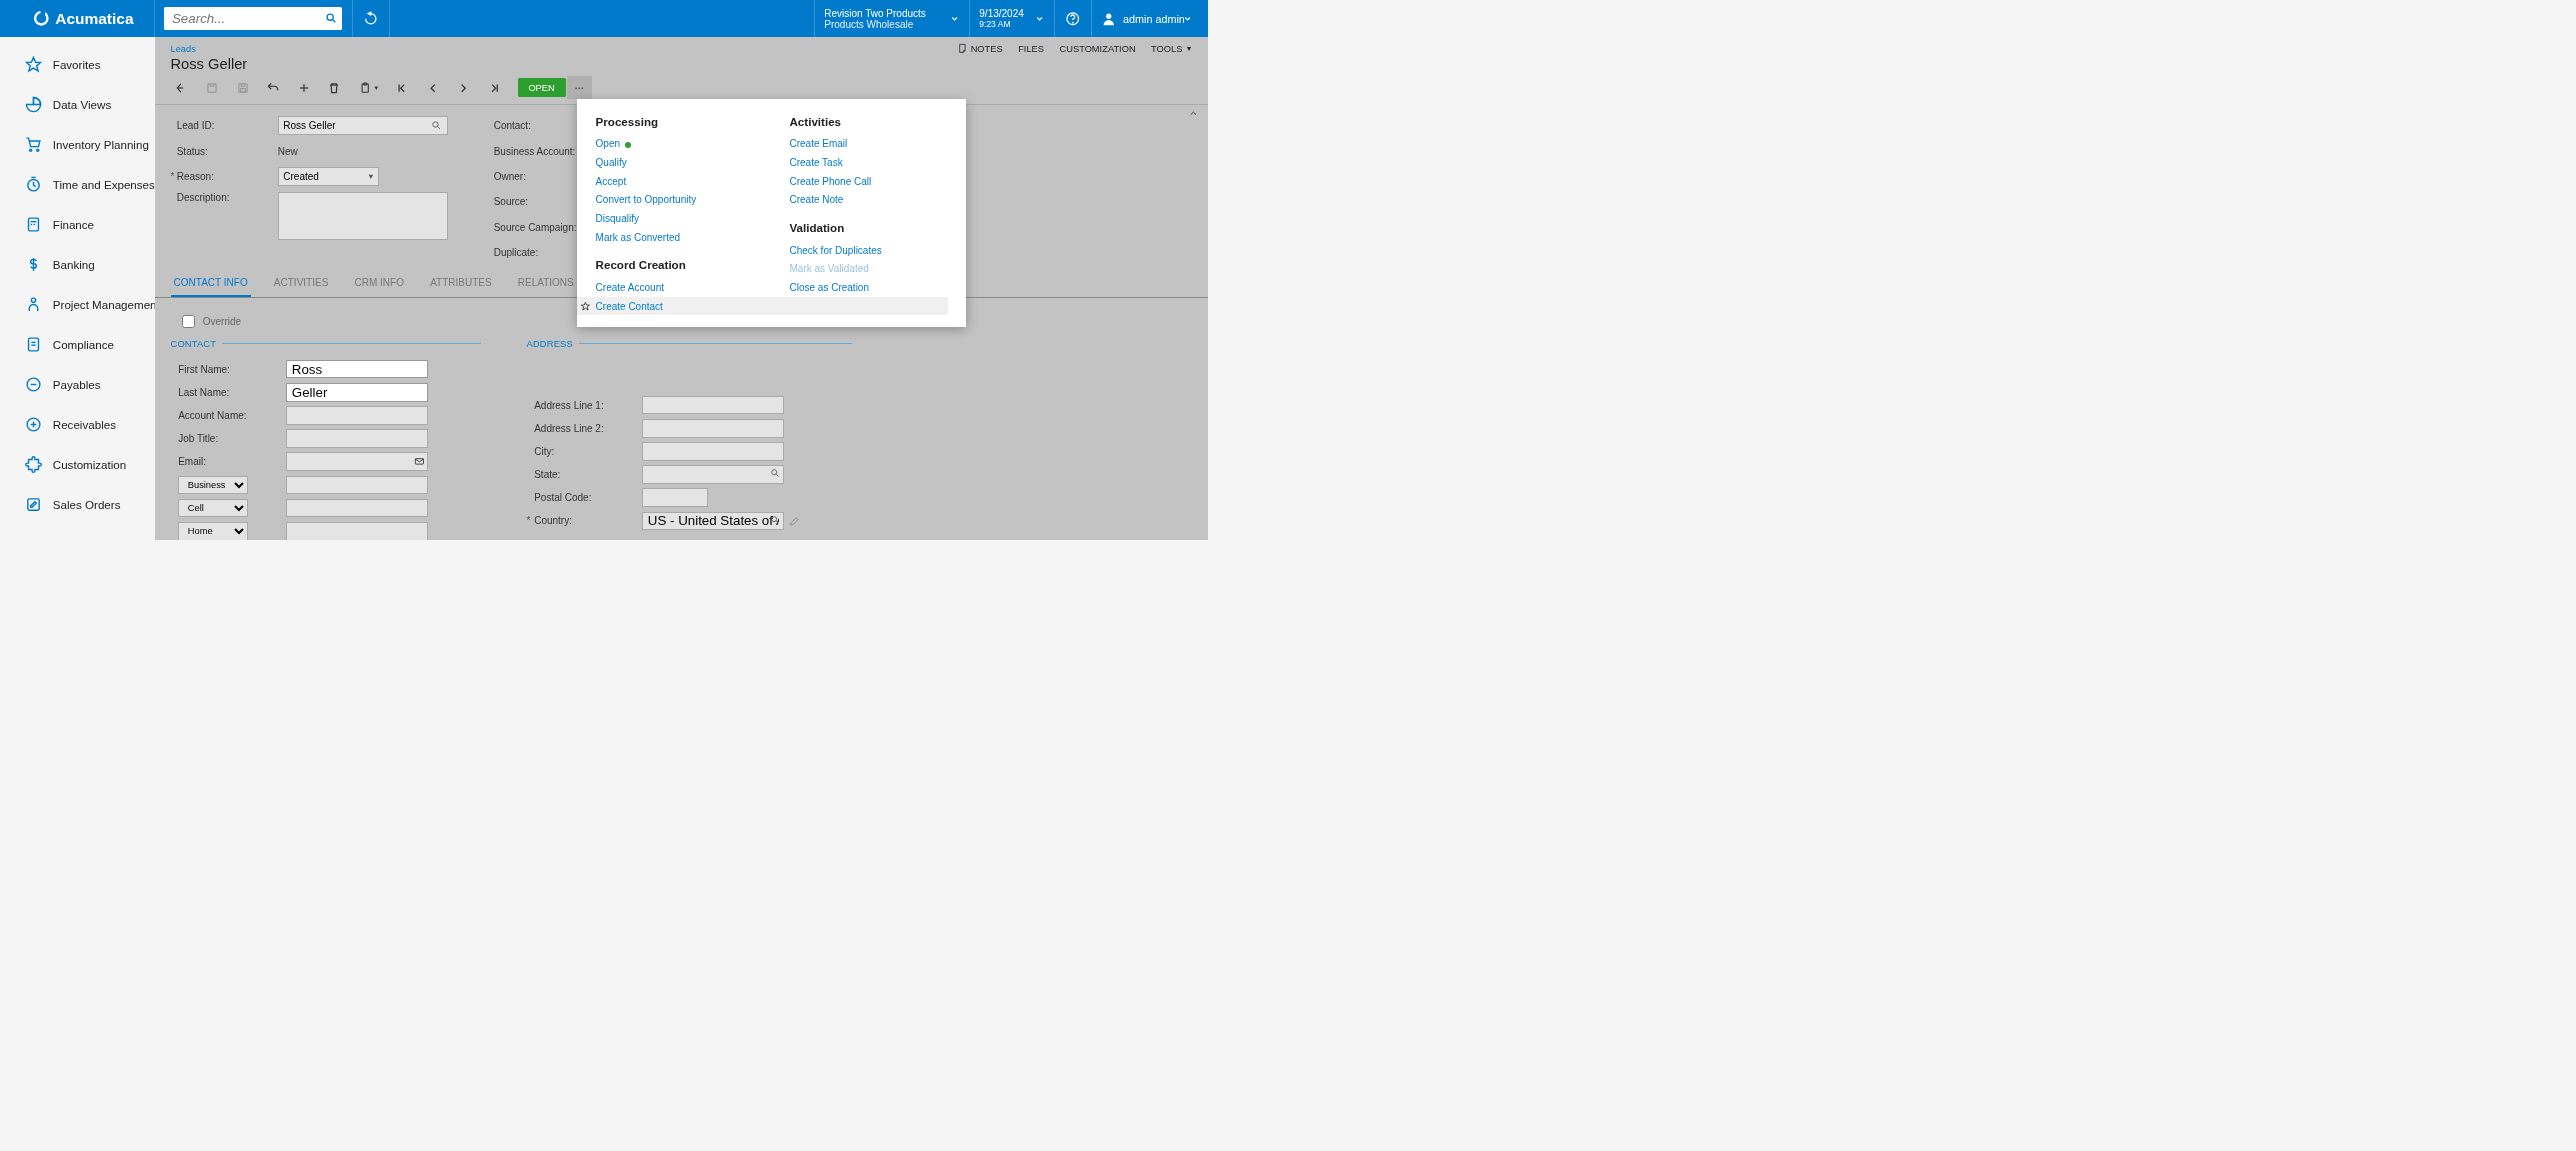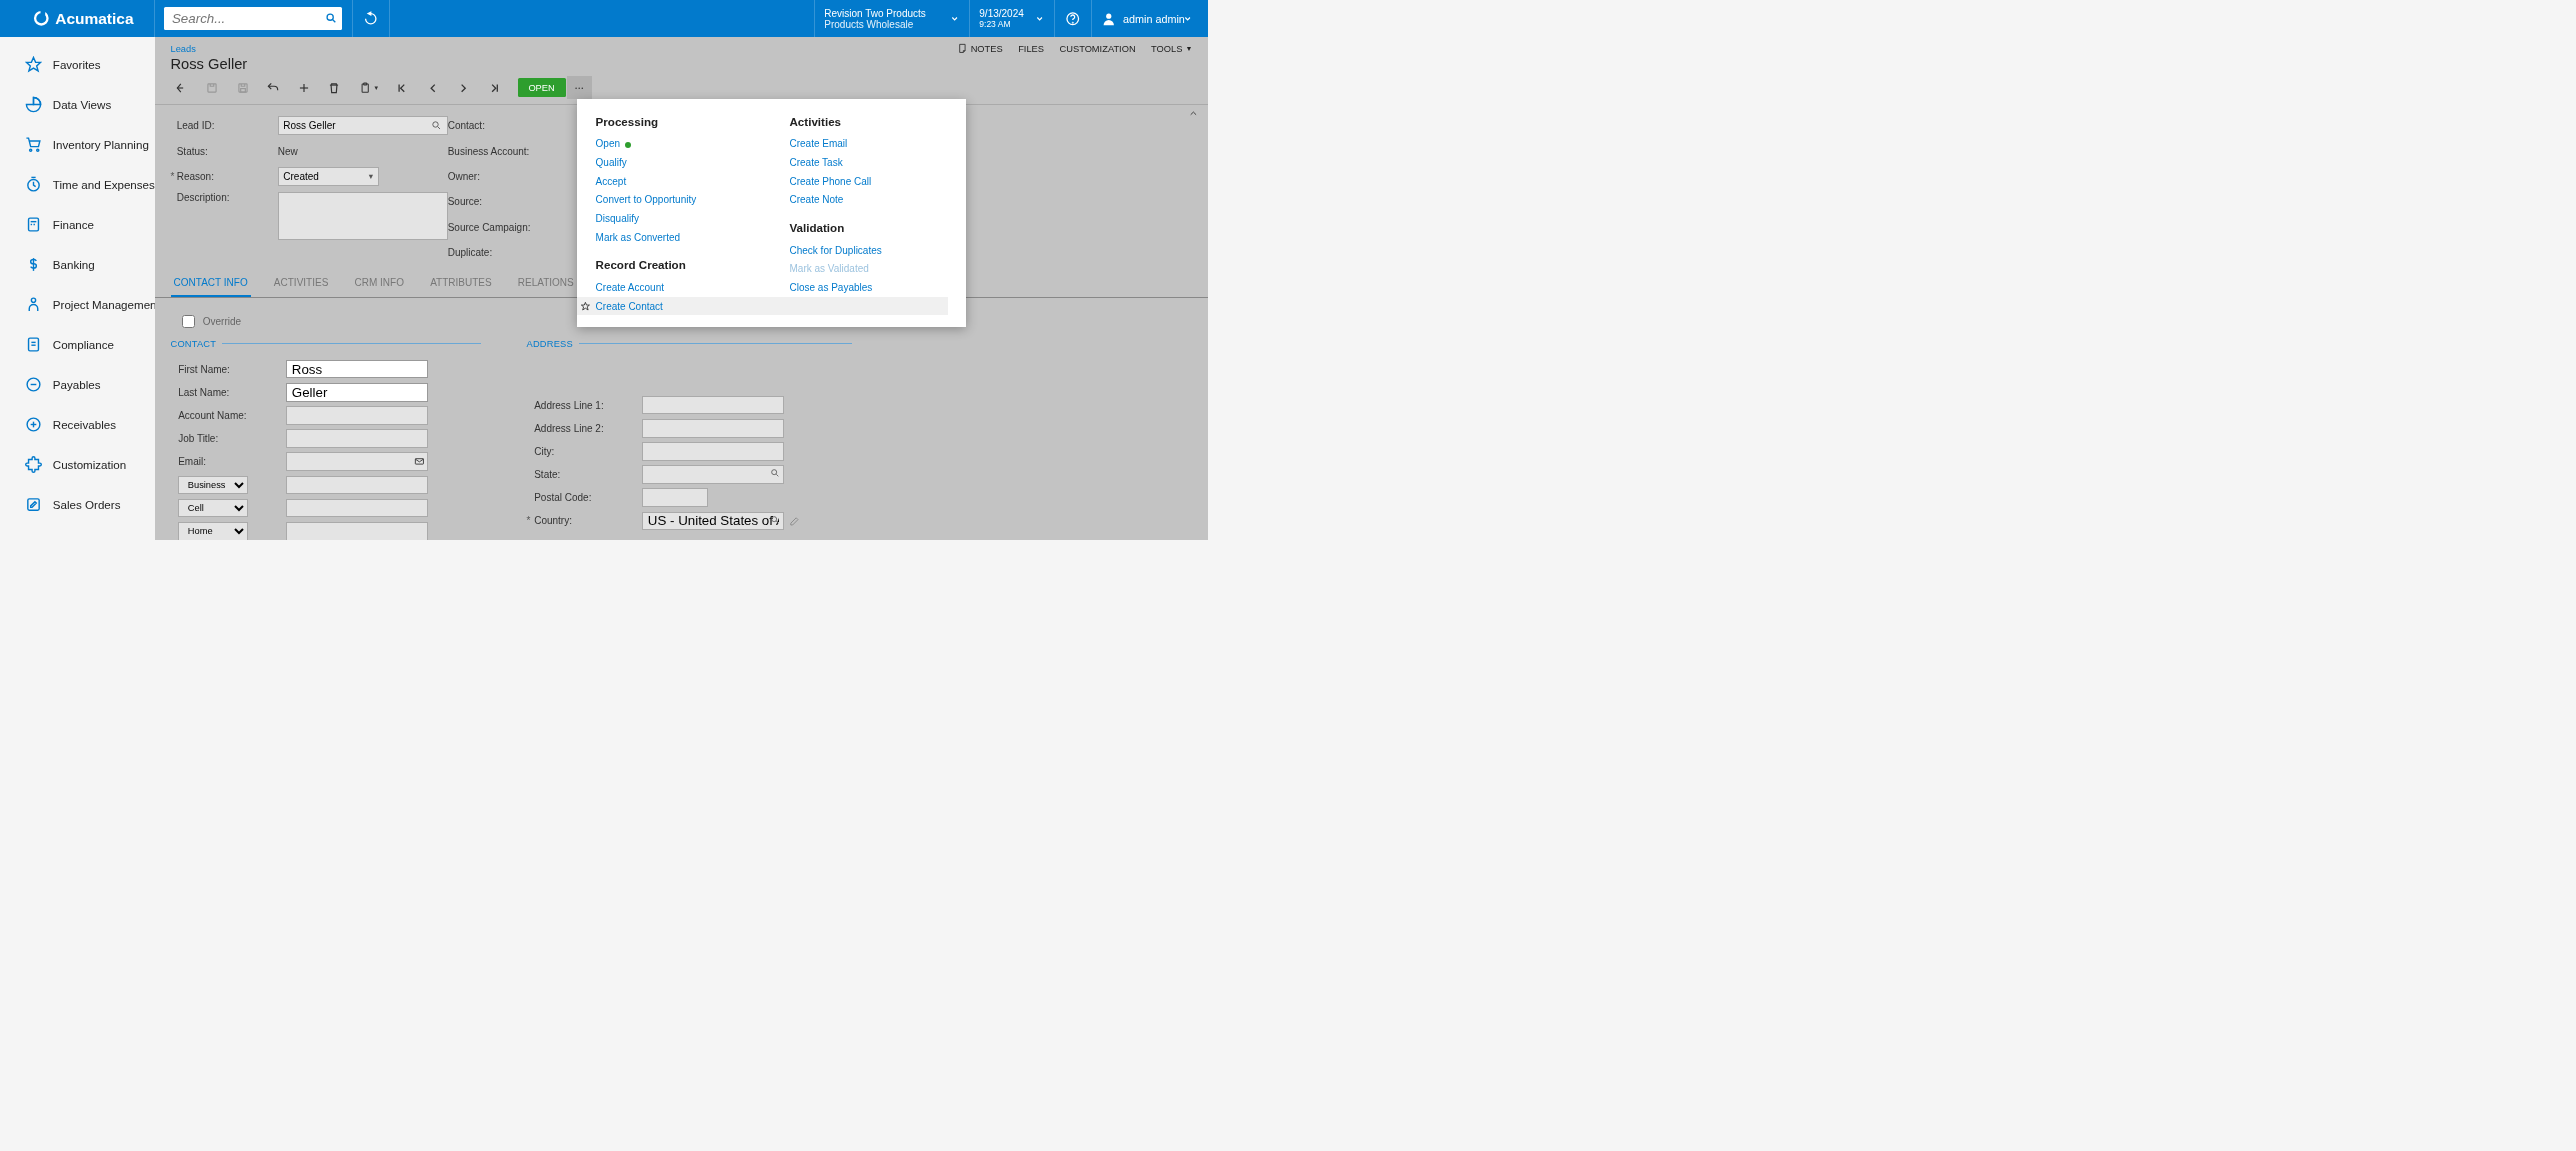--- a/index.html
+++ b/index.html
@@ -173,21 +173,21 @@
   width: 25px; height: 23px;
   background: #b0b0b0;
   display: flex; align-items: center; justify-content: center;
   cursor: pointer;
 }
 .summary-area {
   padding: 10.8px 15.5px 6.2px 15.5px;
   position: relative;
 }
 .chev-collapse { position: absolute; right: 9.3px; top: 3.1px; font-size: 10.8px; cursor: pointer; }
-.summary-cols { display: flex; }
+.summary-cols { display: flex; gap: 46px; }
 .summary-col { display: flex; flex-direction: column; gap: 5.4px; }
 .field-row { display: flex; align-items: center; min-height: 20px; }
 .field-row .req { width: 6.2px; color: #555; }
 .field-row .lbl { width: 101px; color: #333; }
 .sel-field {
   background: #e4e4e4;
   border: 0.8px solid #aaa;
   height: 18.6px;
   display: flex;
   align-items: center;
@@ -796,16 +796,16 @@
   </div>
   <div class="popup-col">
     <h4>Activities</h4>
     <a>Create Email</a>
     <a>Create Task</a>
     <a>Create Phone Call</a>
     <a>Create Note</a>
     <h4 style="margin-top:7.7px">Validation</h4>
     <a>Check for Duplicates</a>
     <a class="disabled">Mark as Validated</a>
-    <a>Close as Payables</a>
+    <a>Close as Creation</a>
   </div>
 </div>
 
 
 </body></html>

